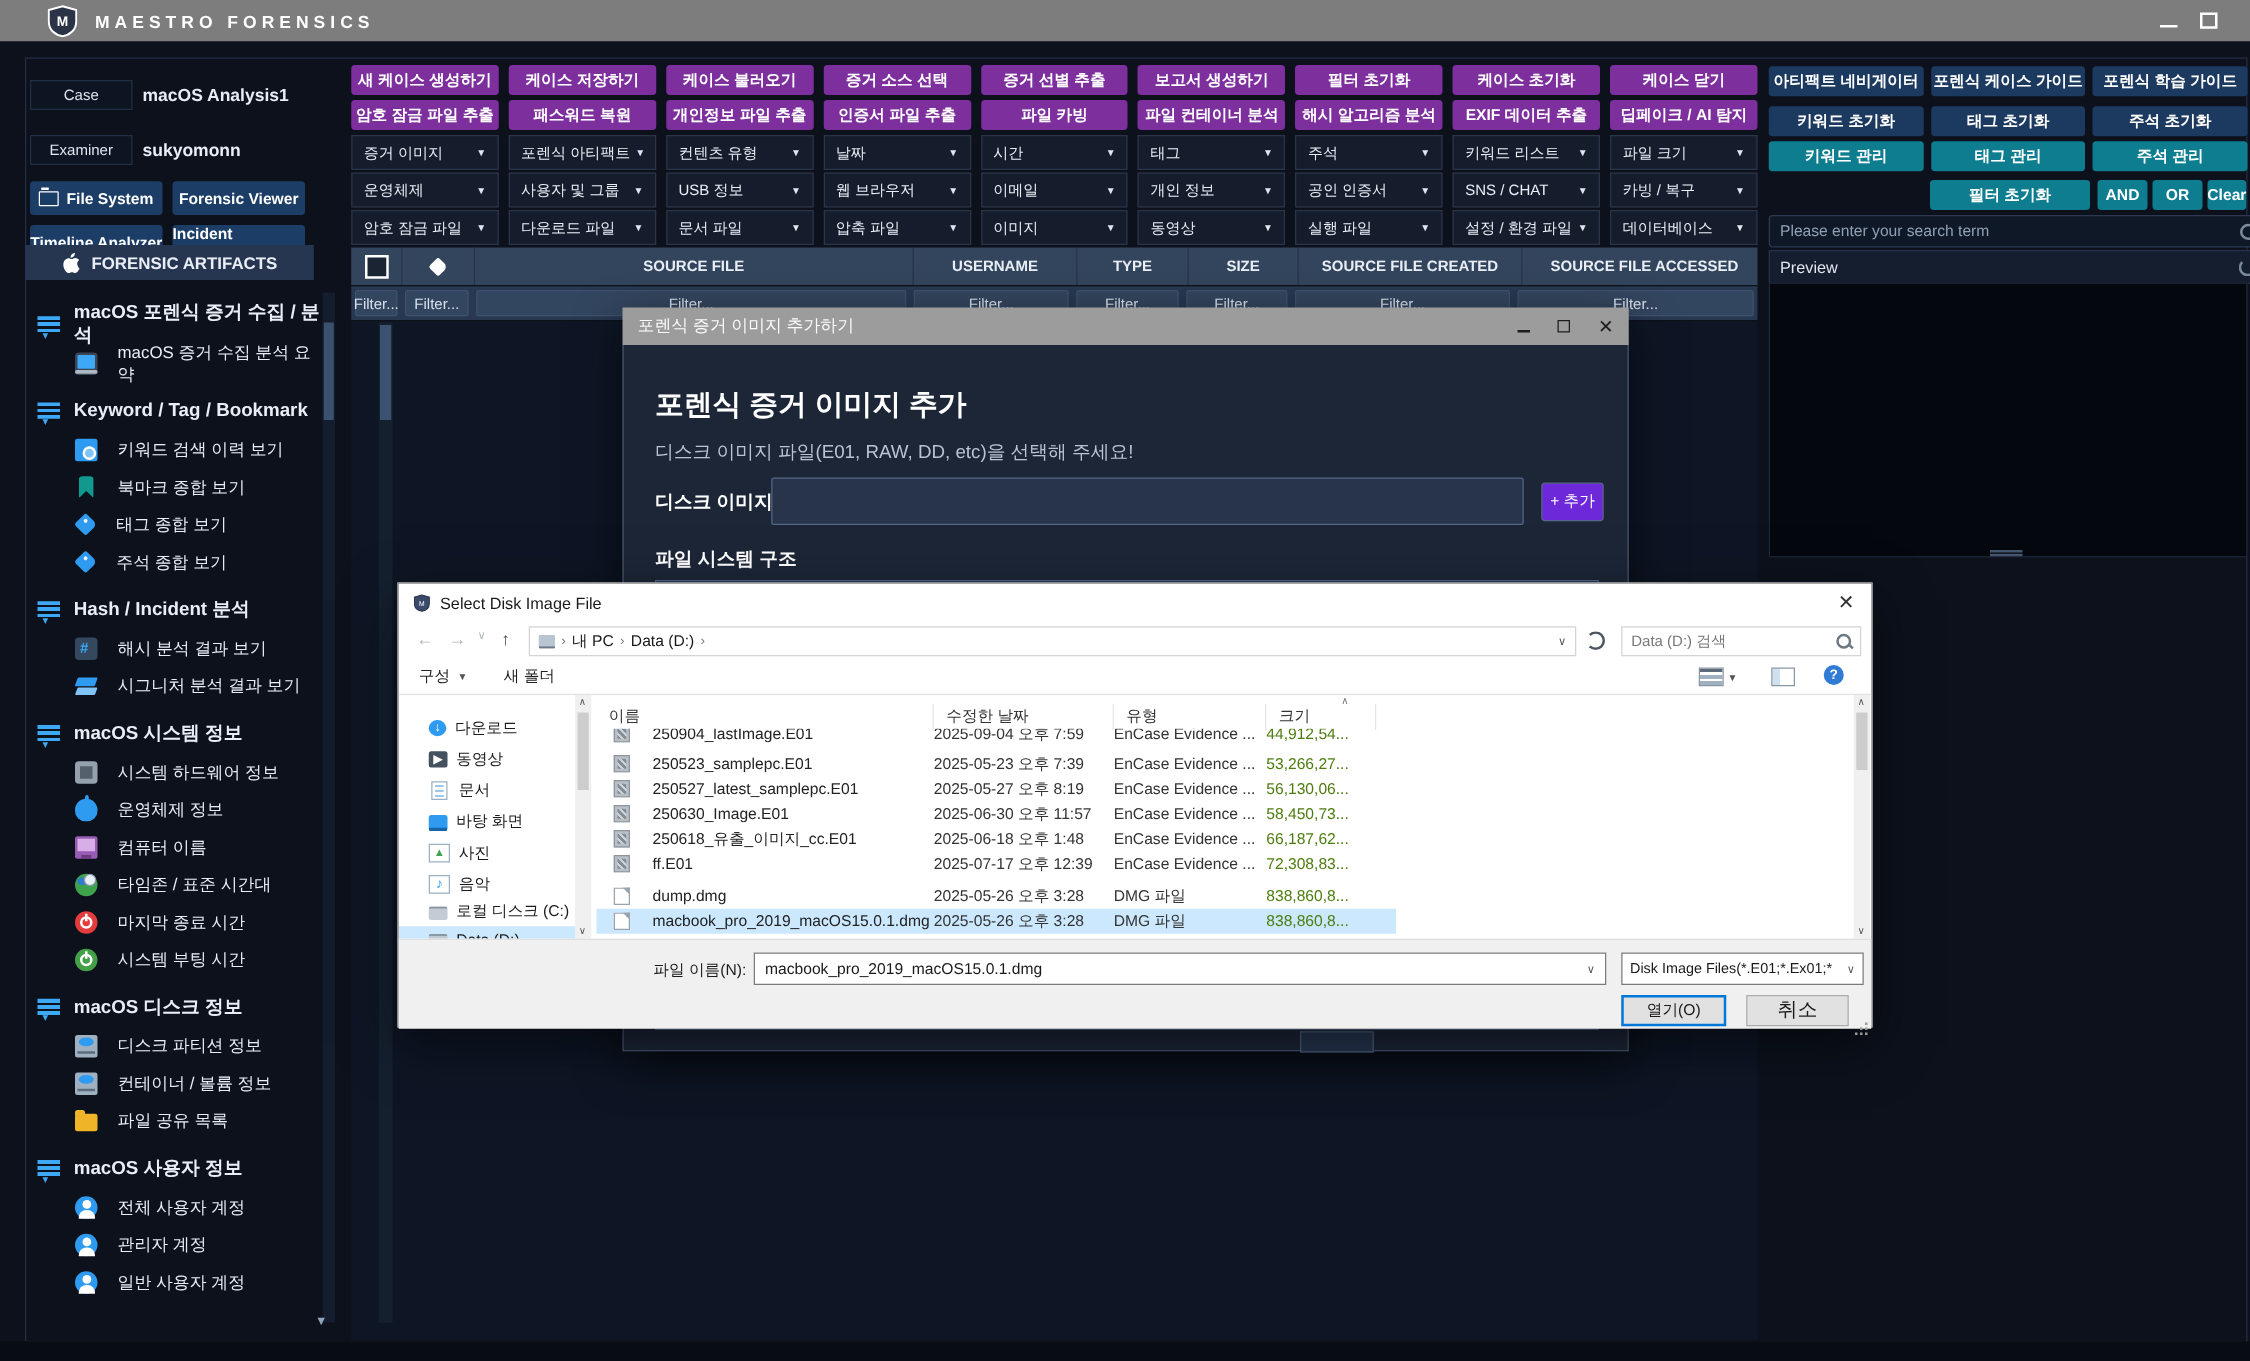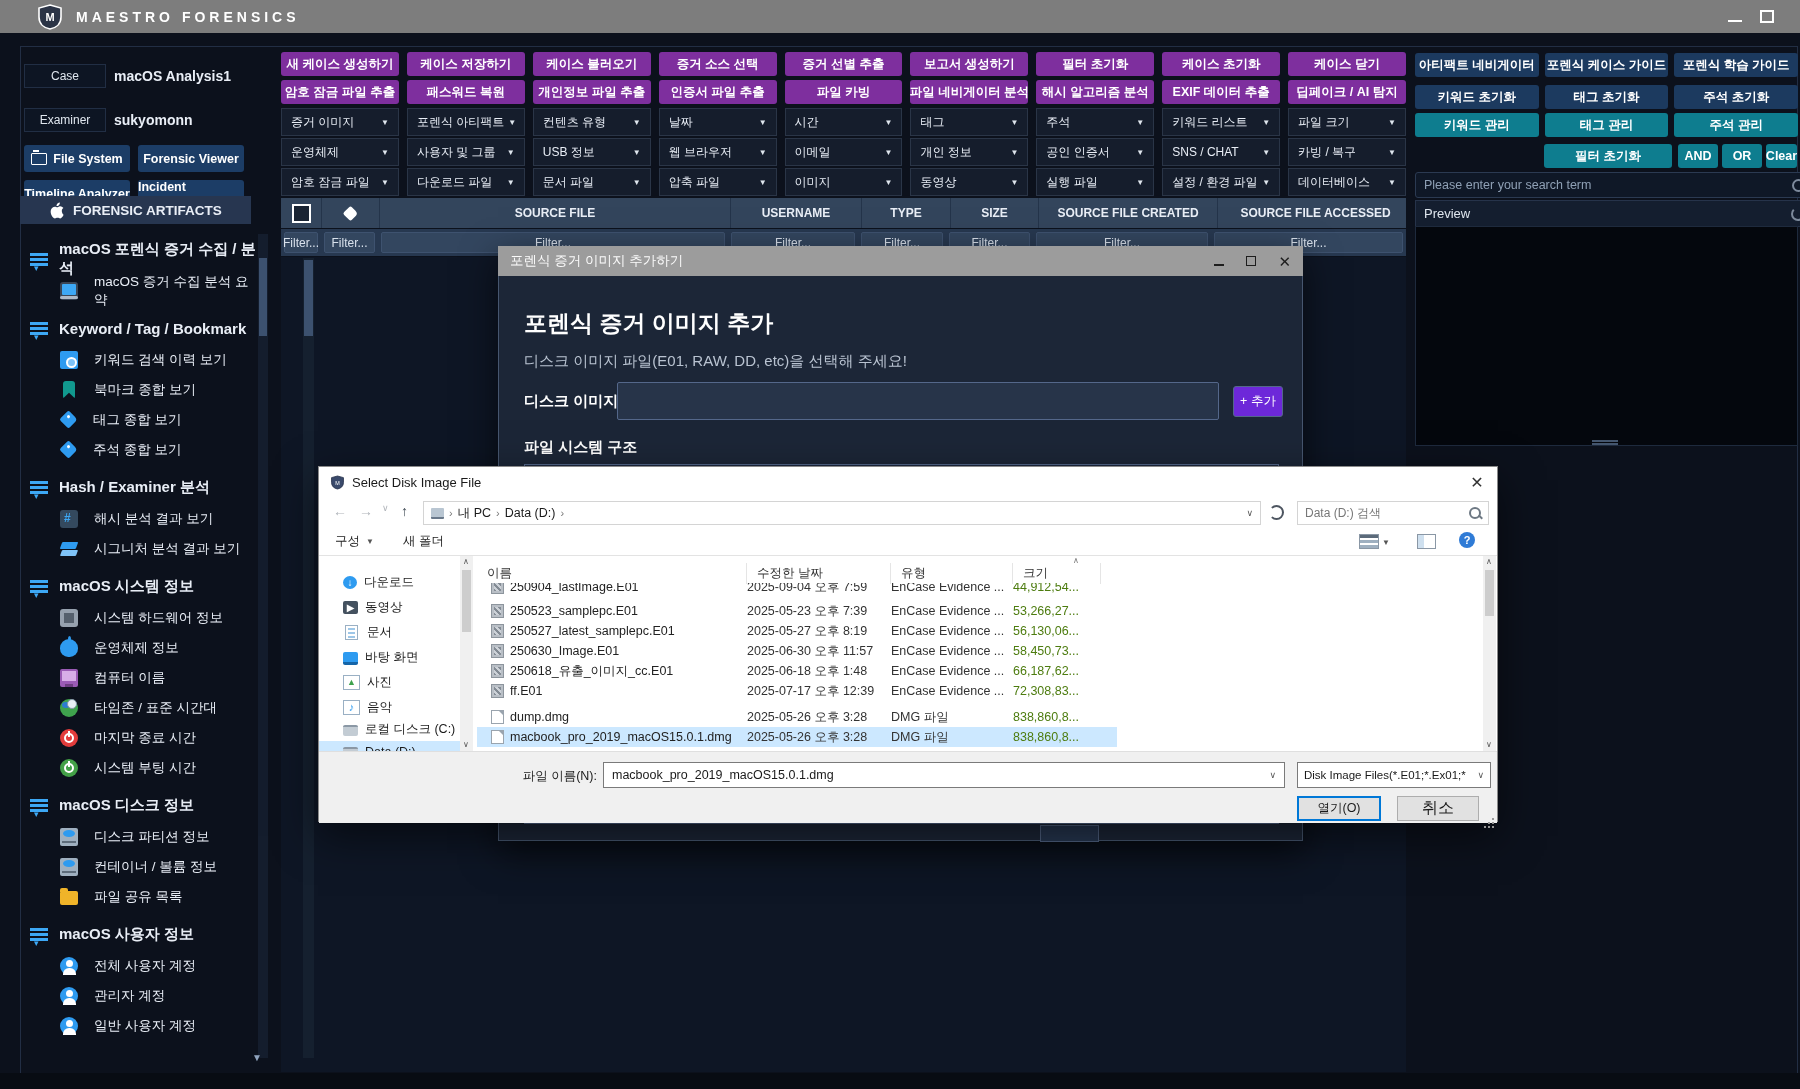--- a/index.html
+++ b/index.html
@@ -164,21 +164,21 @@
   .vscroll{position:absolute;width:13px;background:#f0f0f0;}
   .varrow{position:absolute;font-size:8px;color:#555;}
   .vthumb{position:absolute;background:#cdcdcd;}
   .lhead{position:absolute;top:7px;height:21px;display:flex;font-size:12.5px;color:#333;}
   .lh{border-right:1px solid #e5e5e5;padding-left:10px;box-sizing:border-box;flex:none;display:flex;align-items:center;}
   .sortcaret{position:absolute;left:754px;top:0px;font-size:8px;color:#777;}
   .rows{position:absolute;left:158px;top:27px;width:640px;height:168px;overflow:hidden;}
   .frow{position:absolute;left:0;width:640px;height:20px;display:flex;align-items:center;font-size:12.5px;color:#222;}
   .fsel{background:#cce8ff;}
   .fc{flex:none;white-space:nowrap;overflow:hidden;box-sizing:border-box;}
-  .fc-name{width:270px;padding-left:14px;display:flex;align-items:center;gap:6px;}
+  .fc-name{width:270px;padding-left:14px;display:flex;align-items:center;gap:18px;}
   .fc-date{width:144px;color:#333;}
   .fc-type{width:122px;color:#333;}
   .fc-size{width:88px;color:#4d7c0f;}
   .fic{width:13px;height:14px;flex:none;position:relative;}
   .fic-e01{background:#b9bfc6;border:1px solid #8d959d;box-sizing:border-box;}
   .fic-e01::before{content:"";position:absolute;inset:2px;background:repeating-linear-gradient(45deg,#848c95 0 2px,#cdd2d8 2px 4px);}
   .fic-dmg{background:#fff;border:1px solid #9aa4ae;box-sizing:border-box;}
   .fic-dmg::before{content:"";position:absolute;right:-1px;top:-1px;border:3px solid #9aa4ae;border-left-color:transparent;border-bottom-color:transparent;}
   .d-bottom{position:absolute;left:0;top:284px;width:100%;height:71px;background:#f0f0f0;border-top:1px solid #dfdfdf;}
   .fn-label{position:absolute;left:150px;top:16px;width:128px;text-align:right;font-size:12.5px;}
@@ -253,21 +253,21 @@
       <div class="side-item">
         <span class="ic ic-tag"></span>
         <span>태그 종합 보기</span>
       </div>
       <div class="side-item">
         <span class="ic ic-tag"></span>
         <span>주석 종합 보기</span>
       </div>
       <div class="side-sec">
         <span class="burger"></span>
-        <span>Hash / Examiner 분석</span>
+        <span>Hash / Incident 분석</span>
       </div>
       <div class="side-item">
         <span class="ic ic-hash"></span>
         <span>해시 분석 결과 보기</span>
       </div>
       <div class="side-item">
         <span class="ic ic-layers"></span>
         <span>시그니처 분석 결과 보기</span>
       </div>
       <div class="side-sec">
@@ -345,21 +345,21 @@
       <div class="pbtn">필터 초기화</div>
       <div class="pbtn">케이스 초기화</div>
       <div class="pbtn">케이스 닫기</div>
     </div>
   <div class="grid9" style="top:80px;" id="prow2">
       <div class="pbtn">암호 잠금 파일 추출</div>
       <div class="pbtn">패스워드 복원</div>
       <div class="pbtn">개인정보 파일 추출</div>
       <div class="pbtn">인증서 파일 추출</div>
       <div class="pbtn">파일 카빙</div>
-      <div class="pbtn">파일 네비게이터 분석</div>
+      <div class="pbtn">파일 컨테이너 분석</div>
       <div class="pbtn">해시 알고리즘 분석</div>
       <div class="pbtn">EXIF 데이터 추출</div>
       <div class="pbtn">딥페이크 / AI 탐지</div>
     </div>
   <div class="grid9" style="top:108px;" id="drow1">
       <div class="dd">
         <span>증거 이미지</span>
         <span class="caret">▼</span>
       </div>
       <div class="dd">

